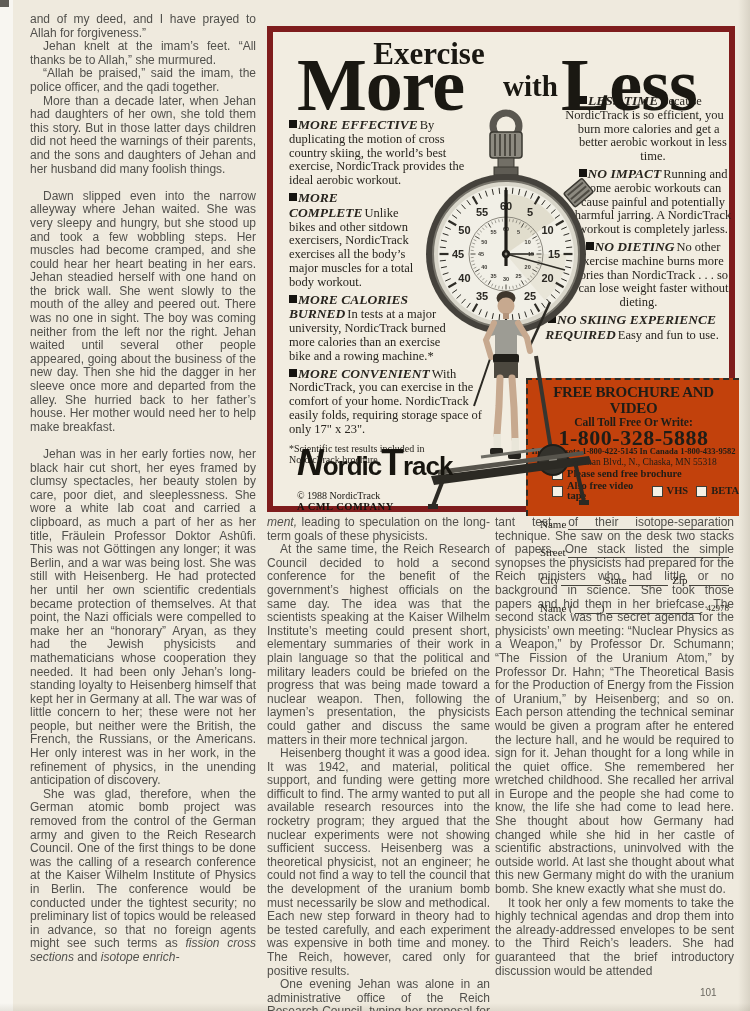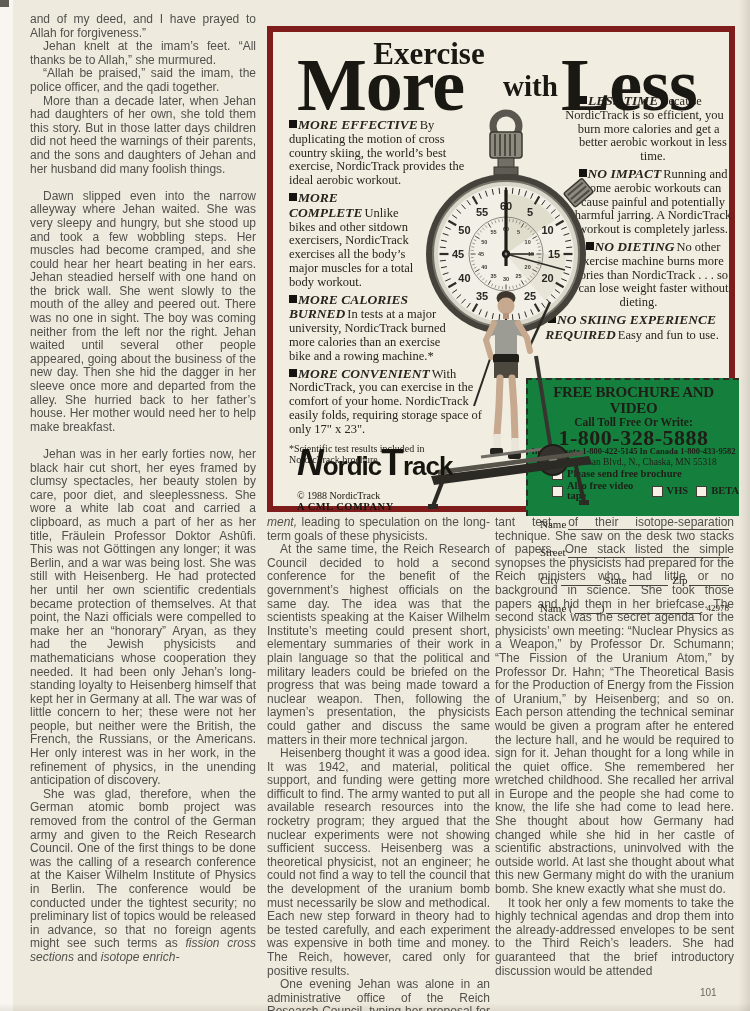--- a/index.html
+++ b/index.html
@@ -53,21 +53,21 @@
         font-family:"Liberation Sans","DejaVu Sans",sans-serif;}
   .brand{font-weight:bold;letter-spacing:-1px;line-height:36px;white-space:nowrap;}
   .lg-big{font-size:37px;} .lg-n{font-style:italic;} .lg-sm{font-size:26px;}
   .logo-sub{display:flex;justify-content:space-between;align-items:baseline;margin-top:2px;
             font-family:"Liberation Serif","DejaVu Serif",serif;flex-direction:column;}
   .copyright{font-size:10px;} .company{font-size:10.5px;font-weight:bold;letter-spacing:.5px;}
 
   
   .coupon{position:absolute;left:253px;top:346px;width:213px;height:138px;z-index:4;
           border-top:2px dashed #2e2c26;border-left:2px dashed #2e2c26;box-sizing:border-box;
-          background:#15803d;text-align:center;color:#1f1d17;}
+          background:#c2410c;text-align:center;color:#1f1d17;}
   .c-title{font-size:15px;font-weight:bold;letter-spacing:-0.3px;line-height:16px;margin-top:4px;}
   .c-call{font-size:11.5px;font-weight:bold;line-height:12px;}
   .c-phone{font-size:22px;font-weight:bold;line-height:19px;letter-spacing:.5px;}
   .c-regional{font-size:8.5px;font-weight:bold;line-height:9.5px;}
   .c-address{font-size:9.5px;line-height:11px;}
   .cbrow{display:flex;align-items:center;font-size:10.5px;font-weight:bold;line-height:10.5px;
          margin:1px 0 0 24px;text-align:left;}
   .cb{width:9px;height:9px;border:1.2px solid #3f3d36;margin-right:4px;background:#f5f1e6;flex:none;}
   .cb2{margin-left:8px;}
   .frow{display:flex;align-items:flex-end;font-size:11px;line-height:11px;margin:17px 10px 0 12px;text-align:left;}

